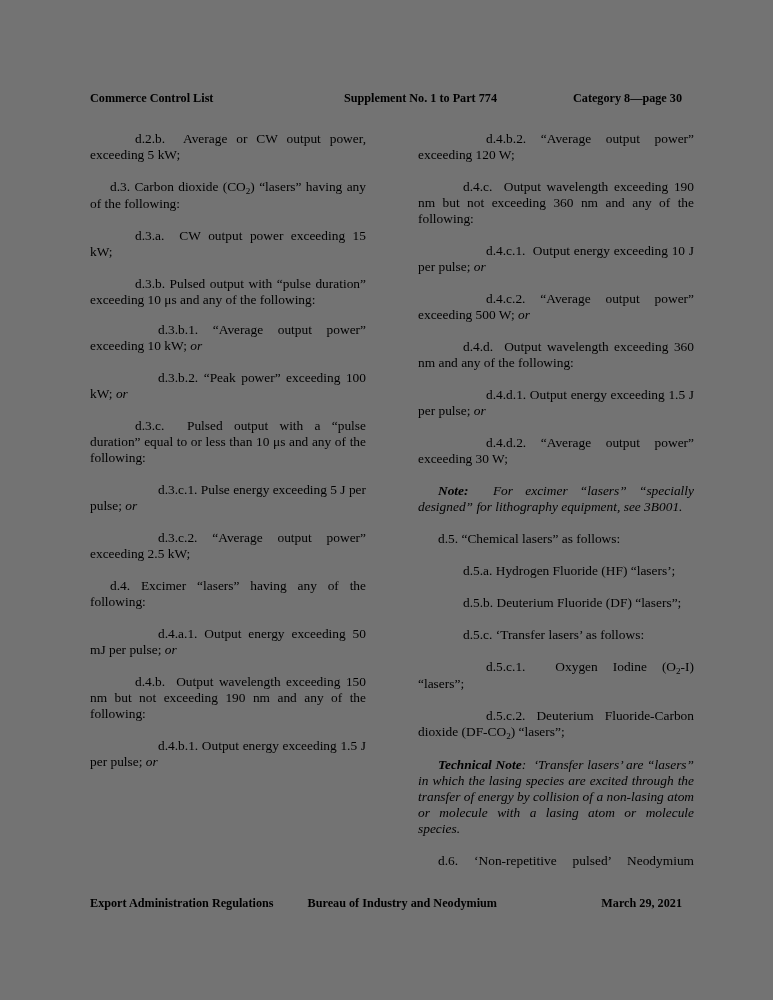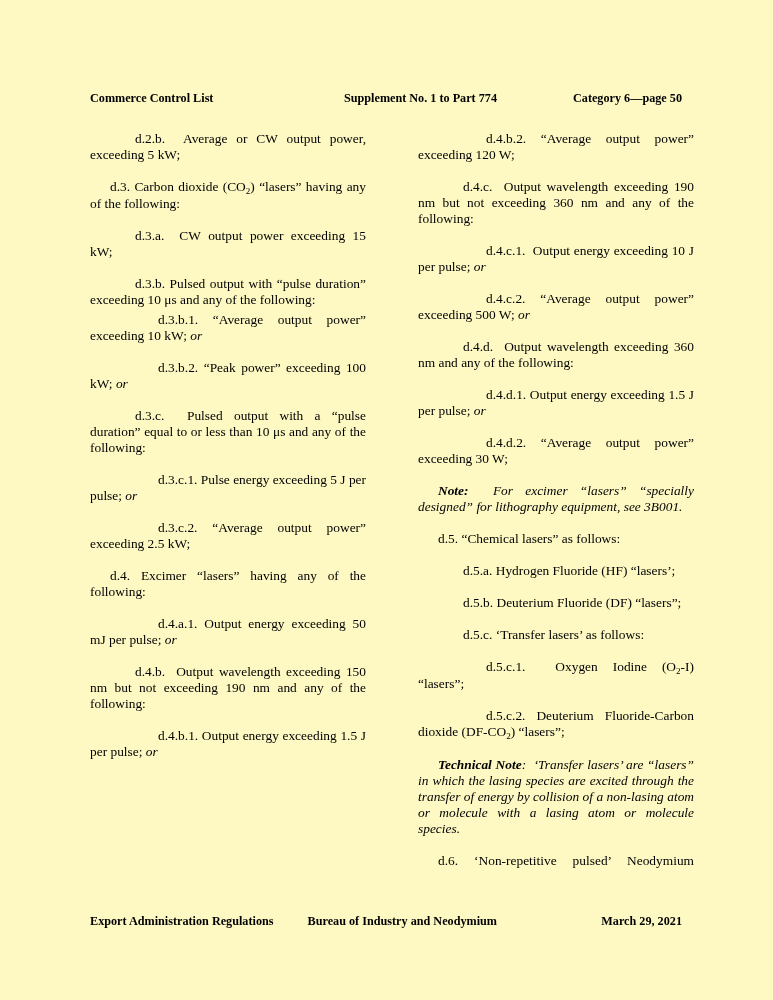--- a/index.html
+++ b/index.html
@@ -1,55 +1,55 @@
 <!DOCTYPE html>
 <html><head>
 <meta charset="utf-8">
 <style>
   * { box-sizing: border-box; }
   html, body { margin: 0; padding: 0; background: #e8e8e8; }
   .page {
     position: relative;
     width: 773px;
     height: 1000px;
-    background: #fef9c3;
+    background: #737373;
     color: #000000;
     font-family: "Liberation Serif", "DejaVu Serif", serif;
     overflow: hidden;
   }
   .running-head {
     position: absolute;
     left: 90px;
     right: 91px;
     display: flex;
     align-items: baseline;
     font-weight: bold;
     font-size: 12.2px;
     line-height: 14px;
   }
   .running-head .cell-left   { flex: 1; text-align: left; white-space: nowrap; }
   .running-head .cell-center { flex: 1.2; text-align: right; white-space: nowrap; }
   .running-head .cell-right  { flex: 1; text-align: right; white-space: nowrap; }
   .header { top: 91px; }
-  .footer { top: 896px; margin-top: 18px; }
+  .footer { top: 896px; }
   .body-columns {
     position: absolute;
     top: 131px;
     left: 90px;
     display: flex;
     gap: 52px;
   }
   .col {
     width: 276px;
     font-size: 13.4px;
     line-height: 16px;
     text-align: justify;
   }
   .para { margin: 0 0 16px 0; }
-  .para.tight { margin-bottom: 4px; }
+  .para.tight { margin-bottom: 14px; }
   .ind1 { text-indent: 20px; }
   .ind2 { text-indent: 45px; }
   .ind3 { text-indent: 68px; }
   .i  { font-style: italic; }
   .bi { font-style: italic; font-weight: bold; }
   .sub {
     font-size: 68%;
     position: relative;
     top: 0.28em;
     vertical-align: baseline;
@@ -57,21 +57,21 @@
   [data-name="para-d.6"] { text-align-last: justify; }
 </style>
 </head>
 <body>
 
 <div class="page" data-name="document-page">
 
   <div class="running-head header" data-name="page-header">
     <span class="cell-left" data-name="header-title">Commerce Control List</span>
     <span class="cell-center" data-name="header-supplement">Supplement No. 1 to Part 774</span>
-    <span class="cell-right" data-name="header-page-number">Category 6—page 50</span>
+    <span class="cell-right" data-name="header-page-number">Category 8—page 30</span>
   </div>
 
   <div class="body-columns" data-name="document-body">
     <div class="col" data-name="text-column-left">
         <p class="para ind2" data-name="para-d.2.b"><span data-name="text-run">d.2.b. &nbsp;Average or CW output power, exceeding 5 kW;</span></p>
         <p class="para ind1" data-name="para-d.3"><span data-name="text-run">d.3.&nbsp;Carbon dioxide (CO</span><span class="sub" data-name="subscript-text">2</span><span data-name="text-run">) “lasers” having any of the following:</span></p>
         <p class="para ind2" data-name="para-d.3.a"><span data-name="text-run">d.3.a. &nbsp;CW output power exceeding 15 kW;</span></p>
         <p class="para ind2 tight" data-name="para-d.3.b"><span data-name="text-run">d.3.b. Pulsed output with “pulse duration” exceeding 10 μs and any of the following:</span></p>
         <p class="para ind3" data-name="para-d.3.b.1"><span data-name="text-run">d.3.b.1.&nbsp;“Average output power” exceeding 10 kW; </span><span class="i" data-name="text-run">or</span></p>
         <p class="para ind3" data-name="para-d.3.b.2"><span data-name="text-run">d.3.b.2.&nbsp;“Peak power” exceeding 100 kW; </span><span class="i" data-name="text-run">or</span></p>

